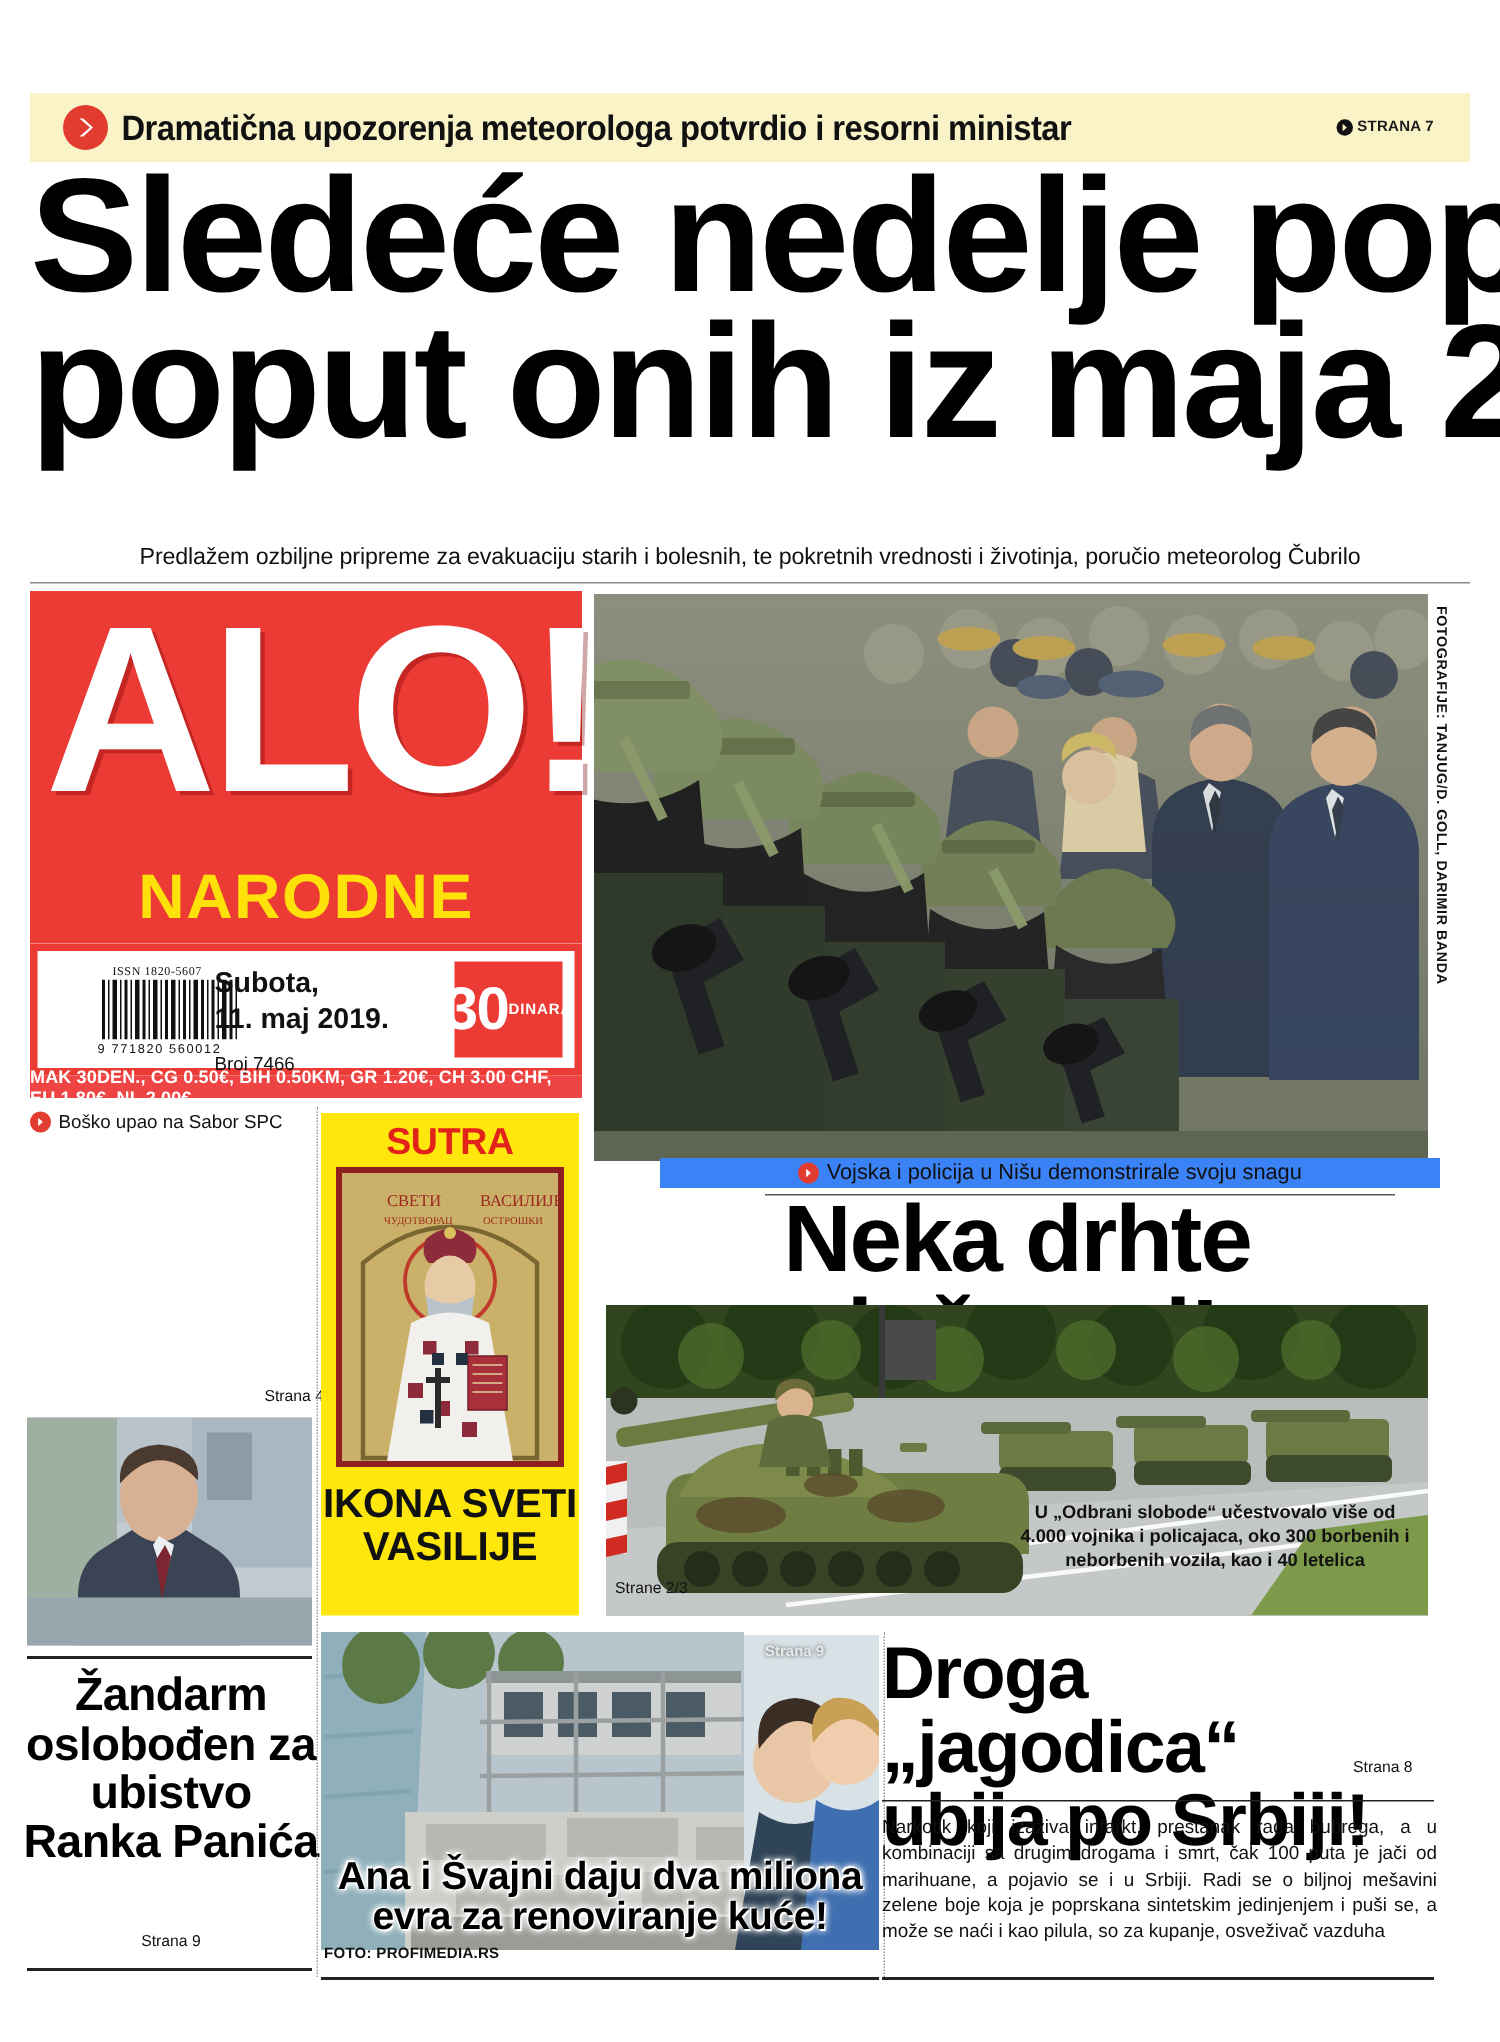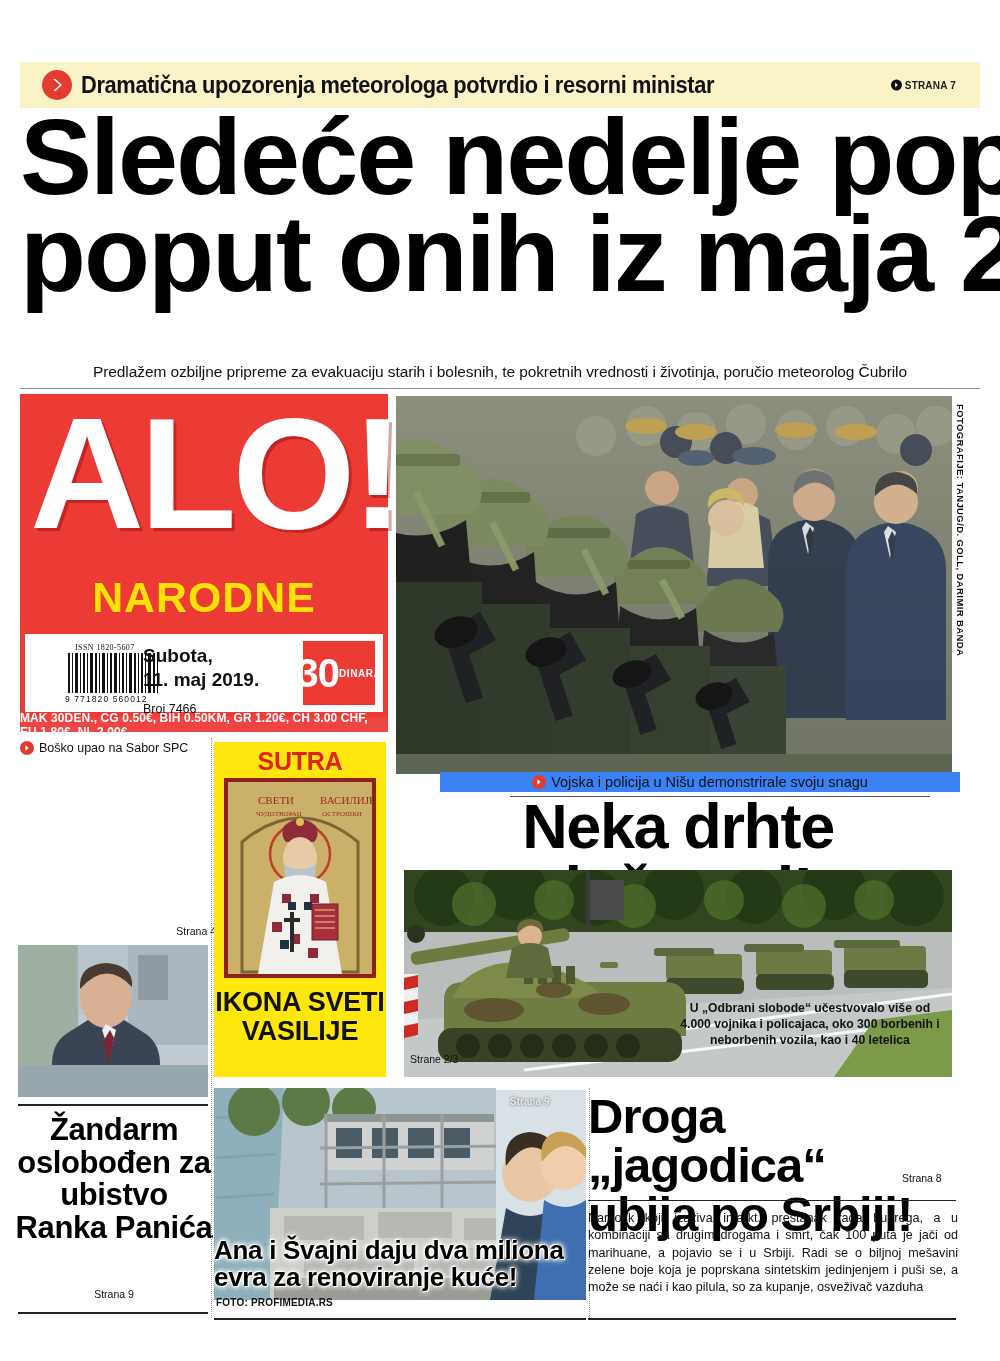--- a/index.html
+++ b/index.html
@@ -97,21 +97,21 @@
            font-family:"Liberation Sans Narrow","Liberation Sans",sans-serif;font-size:63px;line-height:1;letter-spacing:-1.4px;}
 
   
   .tphoto{position:absolute;left:404px;top:870px;width:548px;height:207px;overflow:hidden;background:#7d8a6a;}
   .tcap{position:absolute;left:676px;top:1000px;width:268px;text-align:center;color:#111;font-weight:bold;
         font-size:12.2px;line-height:1.32;}
   .tstrana{position:absolute;left:410px;top:1053px;font-size:10.5px;color:#111;}
 
   
   .bm{position:absolute;left:214px;top:1088px;width:372px;height:212px;overflow:hidden;background:#8d9aa3;}
-  .bm-head{position:absolute;left:214px;top:1237px;width:372px;text-align:left;color:#000;font-weight:bold;
+  .bm-head{position:absolute;left:214px;top:1237px;width:372px;text-align:center;color:#000;font-weight:bold;
            font-family:"Liberation Sans Narrow","Liberation Sans",sans-serif;font-size:26px;line-height:1.05;letter-spacing:-.3px;
            text-shadow:0 0 6px #fff,0 0 6px #fff,0 0 4px #fff,1px 1px 0 #fff,-1px -1px 0 #fff;}
   .bm-foto{position:absolute;left:216px;top:1297px;font-size:10px;font-weight:bold;color:#111;letter-spacing:.2px;}
   .bm-strana{position:absolute;left:510px;top:1096px;font-size:10px;color:#e9e9e9;font-weight:bold;
              text-shadow:0 0 3px rgba(0,0,0,.6);}
   .bm-botrule{position:absolute;left:214px;top:1318px;width:372px;height:2px;background:#222;}
 
   
   .br-head{position:absolute;left:588px;top:1092px;width:368px;color:#000;font-weight:bold;
            font-family:"Liberation Sans Narrow","Liberation Sans",sans-serif;font-size:49px;line-height:1.0;letter-spacing:-1px;}

